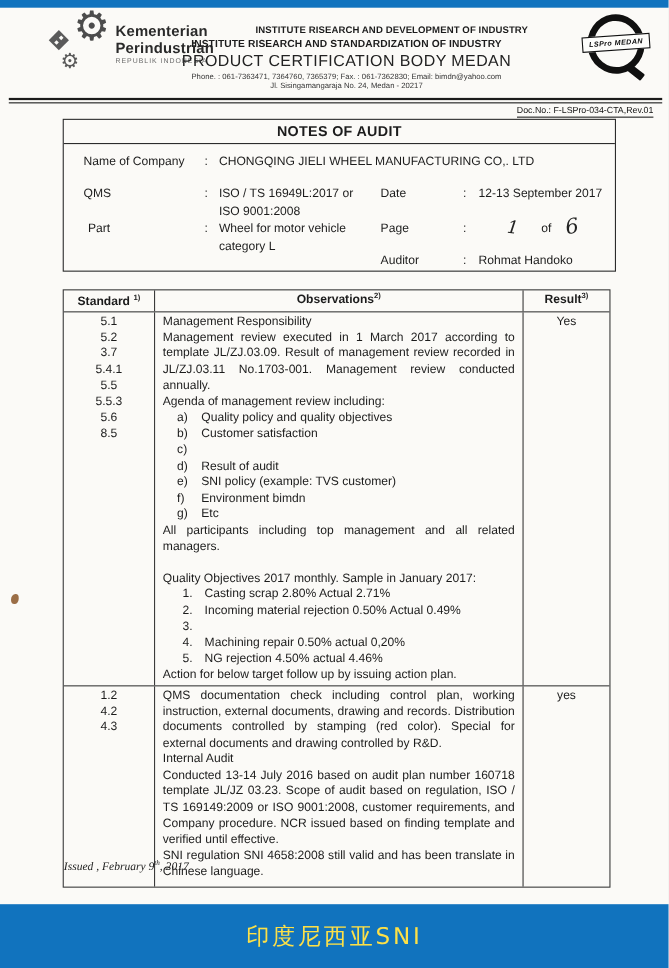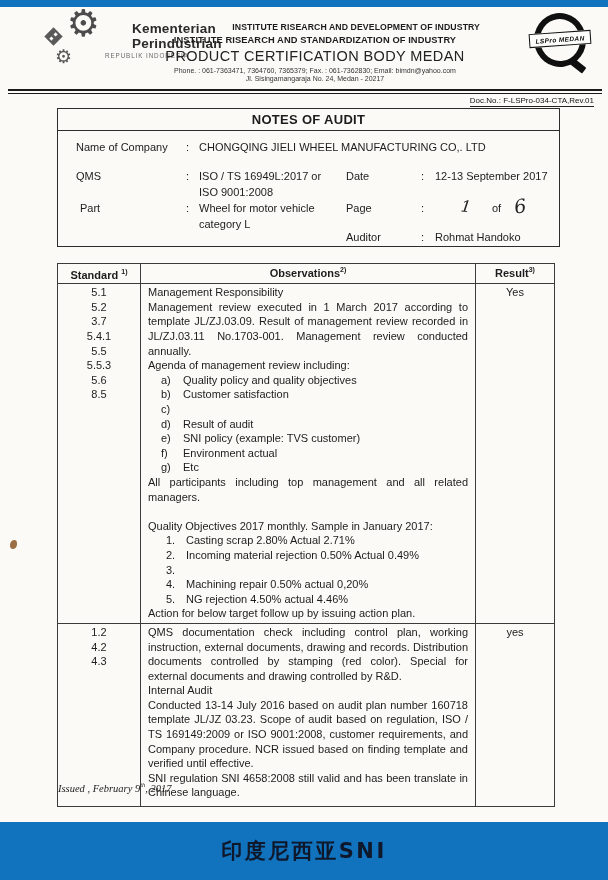--- a/index.html
+++ b/index.html
@@ -8,21 +8,21 @@
   .top-bar{position:absolute;top:0;left:0;width:608px;height:7px;}
   
   .ministry{position:absolute;left:46px;top:17px;display:flex;align-items:center;gap:7px;}
   .gear-wrap{position:relative;width:52px;height:46px;display:inline-block;}
   .gear-big{position:absolute;right:-2px;top:-12px;font-size:37px;color:#4c4c4c;line-height:1;}
   .gear-small{position:absolute;left:9px;bottom:-3px;font-size:19px;color:#5a5a5a;line-height:1;}
   .diamond-outer{position:absolute;left:1px;top:13px;width:13px;height:13px;background:#5a5a5a;
                  transform:rotate(45deg);display:flex;flex-direction:column;align-items:center;justify-content:space-evenly;}
   .diamond-inner{width:3px;height:3px;background:#fbfaf7;}
   .ministry-text{line-height:1;}
-  .ministry-l1,.ministry-l2{font-size:13.5px;font-weight:bold;line-height:15px;letter-spacing:.2px;color:#2a2a2a;margin-left:27px;}
+  .ministry-l1,.ministry-l2{font-size:13.5px;font-weight:bold;line-height:15px;letter-spacing:.2px;color:#2a2a2a;}
   .ministry-l3{font-size:6.3px;letter-spacing:.9px;color:#6a6a6a;margin-top:2px;}
   .inst{position:absolute;left:150px;top:22px;width:330px;text-align:center;}
   .inst-l1{font-size:8.7px;font-weight:bold;letter-spacing:.1px;text-align:right;}
   .inst-l2{font-size:9.3px;font-weight:bold;margin-top:3px;letter-spacing:.1px;}
   .inst-l3{font-size:14.5px;margin-top:3px;letter-spacing:.4px;color:#222;}
   .inst-phone{font-size:7px;margin-top:3px;color:#333;}
   .inst-addr{font-size:7px;margin-top:1px;color:#333;}
   .lspro{position:absolute;right:18px;top:11px;width:60px;height:62px;}
   .lspro-ring{position:absolute;left:4px;top:2px;width:40px;height:42px;border:6px solid #101010;
               border-radius:50%;transform:rotate(-8deg);background:transparent;}
@@ -62,21 +62,21 @@
   .obs-li{display:flex;text-align:left;}
   .obs-li .m{flex:0 0 22px;margin-left:13px;}
   .obs-li.num .m{flex:0 0 20px;margin-left:18px;}
   .blank-line{height:14.6px;}
   
   .issued{position:absolute;left:58px;top:781px;font-family:"Liberation Serif",serif;font-style:italic;
           font-size:10.5px;color:#222;}
   .issued sup{font-size:6.5px;}
   .banner{position:absolute;left:0;top:822px;width:608px;height:58px;display:flex;
           align-items:center;justify-content:center;}
-  .banner span{color:#0f172a;font-weight:bold;font-size:21px;letter-spacing:2.5px;
+  .banner span{color:#fde047;font-weight:normal;font-size:21px;letter-spacing:2.5px;
                font-family:"DejaVu Sans",sans-serif;}
   .stain{position:absolute;left:10px;top:540px;width:7px;height:9px;background:#8a5527;
          border-radius:60% 40% 55% 45%;opacity:.85;}
 </style>
 </head>
 <body>
 
 <div class="page">
 
   <div class="top-bar" style="background:#1173be;"></div>
@@ -184,21 +184,21 @@
         <div class="obs-li">
             <span class="m">d)</span>
             <span>Result of audit</span>
           </div>
         <div class="obs-li">
             <span class="m">e)</span>
             <span>SNI policy (example: TVS customer)</span>
           </div>
         <div class="obs-li">
             <span class="m">f)</span>
-            <span>Environment actual</span>
+            <span>Environment bimdn</span>
           </div>
         <div class="obs-li">
             <span class="m">g)</span>
             <span>Etc</span>
           </div>
         <div>All participants including top management and all related managers.</div>
         <div class="blank-line"></div>
         <div>Quality Objectives 2017 monthly. Sample in January 2017:</div>
         <div class="obs-li num">
             <span class="m">1.</span>

